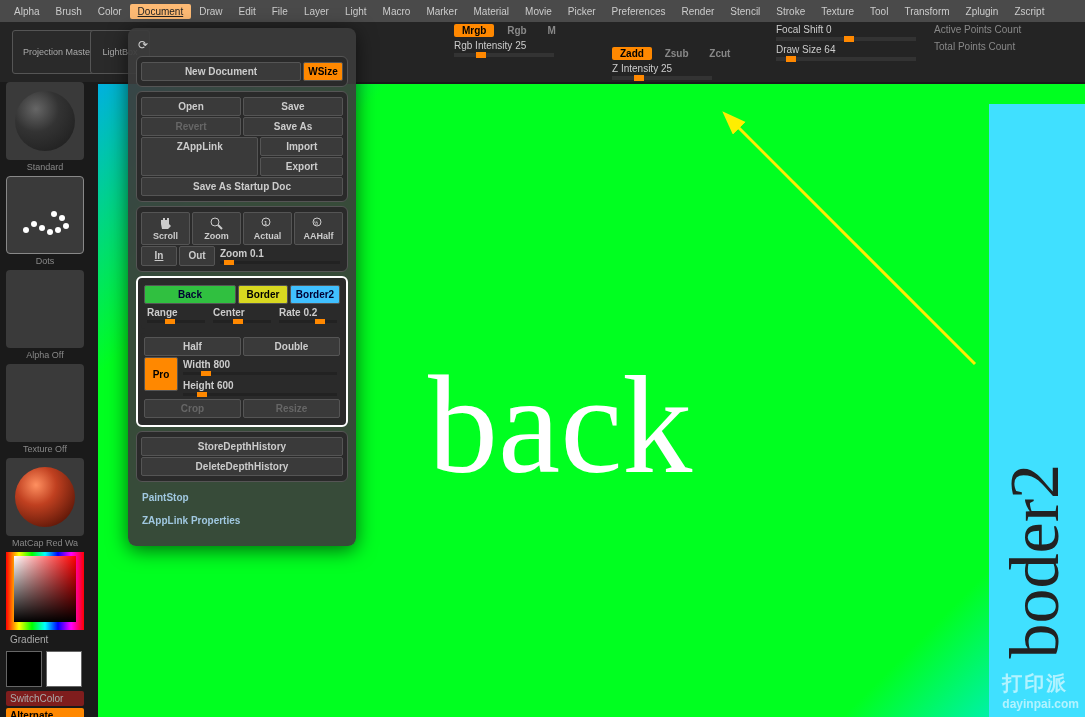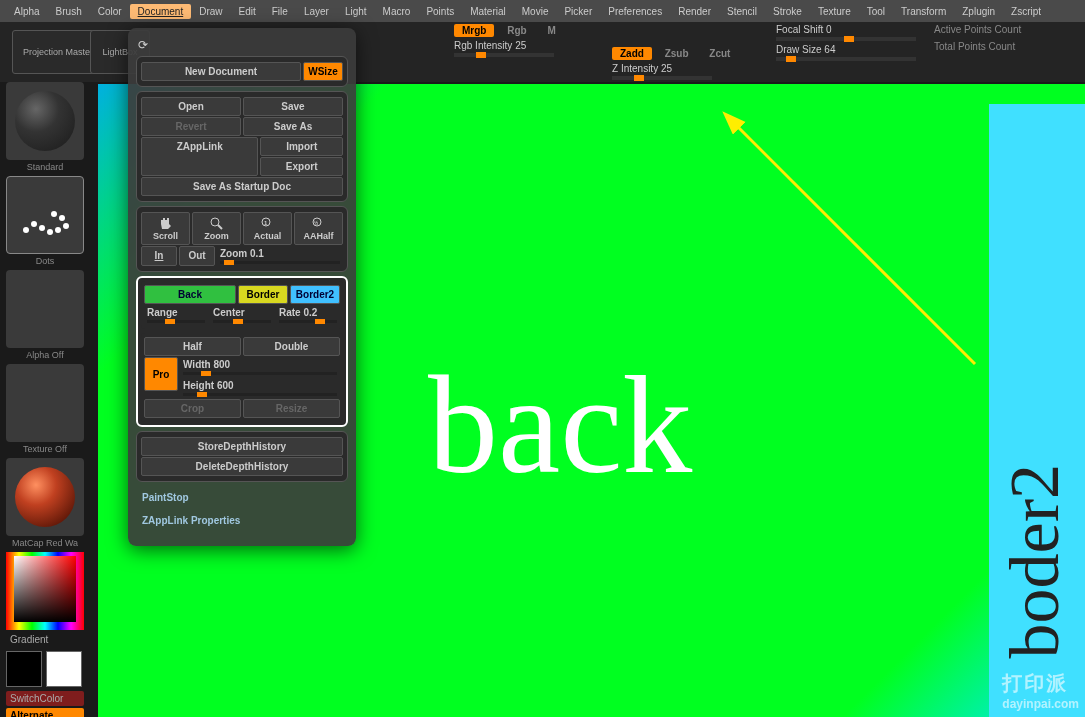--- a/index.html
+++ b/index.html
@@ -78,21 +78,21 @@
     <div class="mitem">Alpha</div>
     <div class="mitem">Brush</div>
     <div class="mitem">Color</div>
     <div class="mitem active">Document</div>
     <div class="mitem">Draw</div>
     <div class="mitem">Edit</div>
     <div class="mitem">File</div>
     <div class="mitem">Layer</div>
     <div class="mitem">Light</div>
     <div class="mitem">Macro</div>
-    <div class="mitem">Points</div>
+    <div class="mitem">Marker</div>
     <div class="mitem">Material</div>
     <div class="mitem">Movie</div>
     <div class="mitem">Picker</div>
     <div class="mitem">Preferences</div>
     <div class="mitem">Render</div>
     <div class="mitem">Stencil</div>
     <div class="mitem">Stroke</div>
     <div class="mitem">Texture</div>
     <div class="mitem">Tool</div>
     <div class="mitem">Transform</div>

